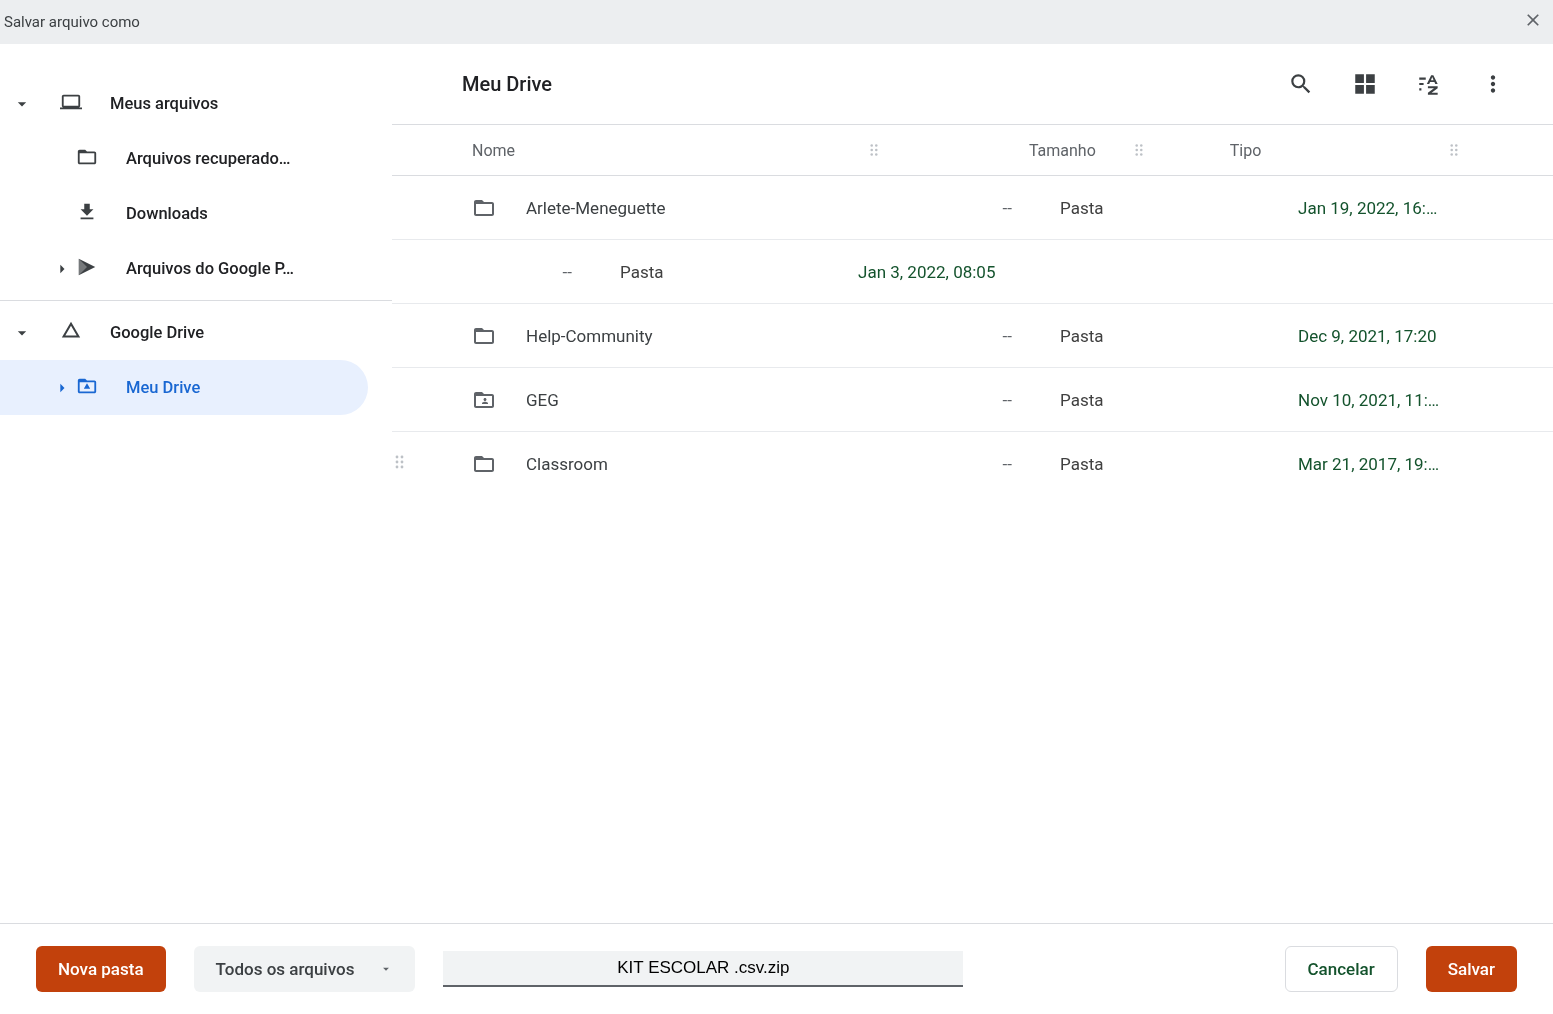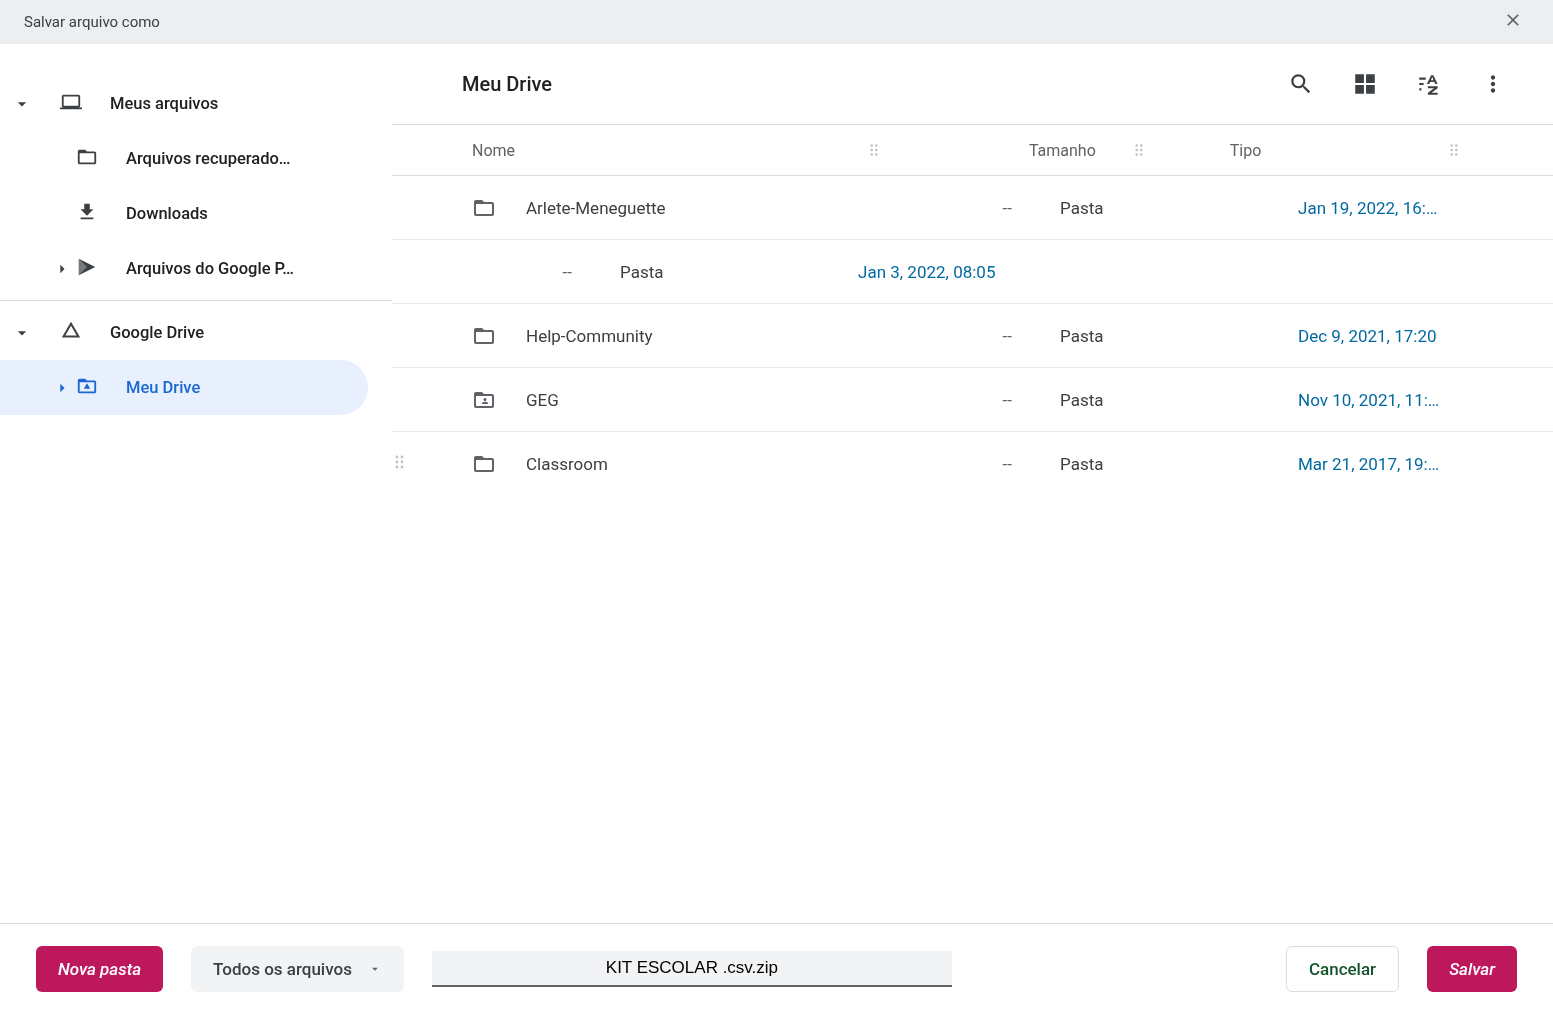--- a/index.html
+++ b/index.html
@@ -6,21 +6,21 @@
   html, body { width: 100%; height: 100%; font-family: Roboto, Arial, sans-serif; color: #202124; }
   body { display: flex; flex-direction: column; height: 1014px; width: 1553px; overflow: hidden; background: #fff; }
 
   
   .titlebar {
     height: 44px;
     background: #eceef0;
     display: flex;
     align-items: center;
     justify-content: space-between;
-    padding: 0 24px;
+    padding: 0 4px;
     font-size: 15px;
     color: #3c4043;
   }
   .titlebar .close { cursor: pointer; padding: 6px; }
   .titlebar .close svg { width: 20px; height: 20px; fill: #5f6368; }
 
   
   .middle {
     flex: 1;
     display: flex;
@@ -120,21 +120,21 @@
     align-items: center;
     height: 64px;
     border-bottom: 1px solid #e8eaed;
     font-size: 17px;
     color: #3c4043;
   }
   .row .cell-nome { width: 440px; display: flex; align-items: center; padding-left: 80px; gap: 30px; overflow:hidden; }
   .row .cell-nome svg { width: 24px; height: 24px; fill: #5f6368; flex-shrink: 0; }
   .row .cell-tam  { width: 180px; text-align: right; color: #5f6368; }
   .row .cell-tipo { width: 230px; padding-left: 48px; color: #404040; }
-  .row .cell-data { flex: 1; padding-left: 56px; color: #0369a1; white-space: nowrap; overflow: hidden; text-overflow: ellipsis; padding-right: 8px; }
+  .row .cell-data { flex: 1; padding-left: 56px; color: #14532d; white-space: nowrap; overflow: hidden; text-overflow: ellipsis; padding-right: 8px; }
 
   .rows .row:last-child { border-bottom: none; }
 
   
   .footer {
     height: 90px;
     display: flex;
     align-items: center;
     padding: 0 36px;
     gap: 28px;
@@ -144,22 +144,22 @@
     border-radius: 6px;
     padding: 0 22px;
     font-size: 17px;
     display: inline-flex;
     align-items: center;
     justify-content: center;
     cursor: pointer;
     user-select: none;
     font-weight: 500;
   }
-  .btn-primary   { background: #be185d; color: #fff; font-style: italic; }
-  .btn-toned     { background: #f1f3f4; color: #3c4043; gap: 16px; }
+  .btn-primary   { background: #c2410c; color: #fff; }
+  .btn-toned     { background: #f1f3f4; color: #3c4043; gap: 25px; }
   .btn-outlined  { border: 1px solid #dadce0; color: #14532d; }
   .btn-toned svg { width: 14px; height: 14px; fill: #5f6368; }
 
   .filename-input {
     width: 520px;
     height: 36px;
     border: none;
     border-bottom: 2px solid #5f6368;
     background: #f1f3f4;
     font-size: 17px;

